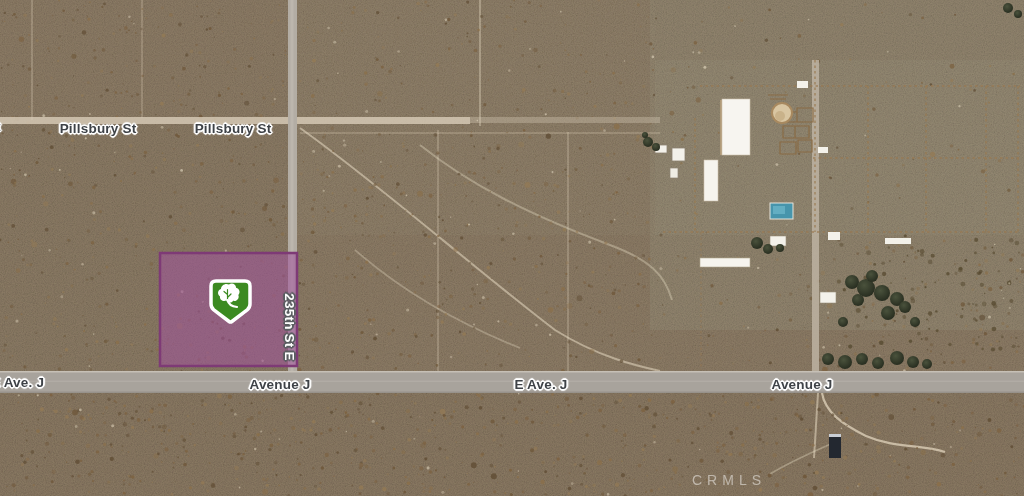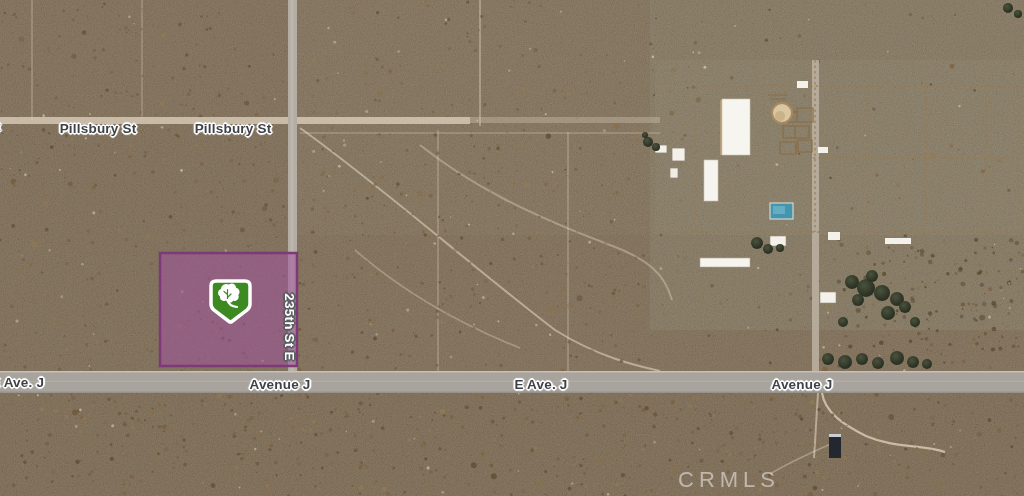--- a/index.html
+++ b/index.html
@@ -18,21 +18,21 @@
   }
   .map-label.edge{transform:none;}
   .map-label.vertical{
     transform:translate(-50%,-50%) rotate(90deg);
     color:#fdfdfd;
     text-shadow:-1px -1px 1px #5a5d61,1px -1px 1px #5a5d61,-1px 1px 1px #5a5d61,1px 1px 1px #5a5d61,
                  0 -2px 1px #5a5d61,0 2px 1px #5a5d61,-2px 0 1px #5a5d61,2px 0 1px #5a5d61;
   }
   .watermark{
     position:absolute;transform:translate(-50%,-50%);
-    font-size:22px;font-weight:300;letter-spacing:5px;
+    font-size:14px;font-weight:300;letter-spacing:5px;
     color:rgba(242,240,236,0.55);user-select:none;pointer-events:none;
   }
 </style>
 </head>
 <body>
 
 <div class="stage">
 
   <svg width="1024" height="496" viewBox="0 0 1024 496">
     <defs>

